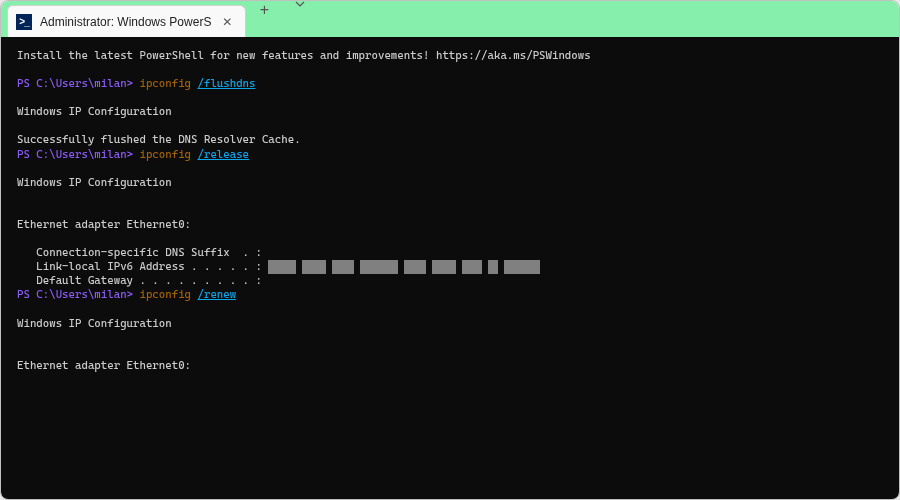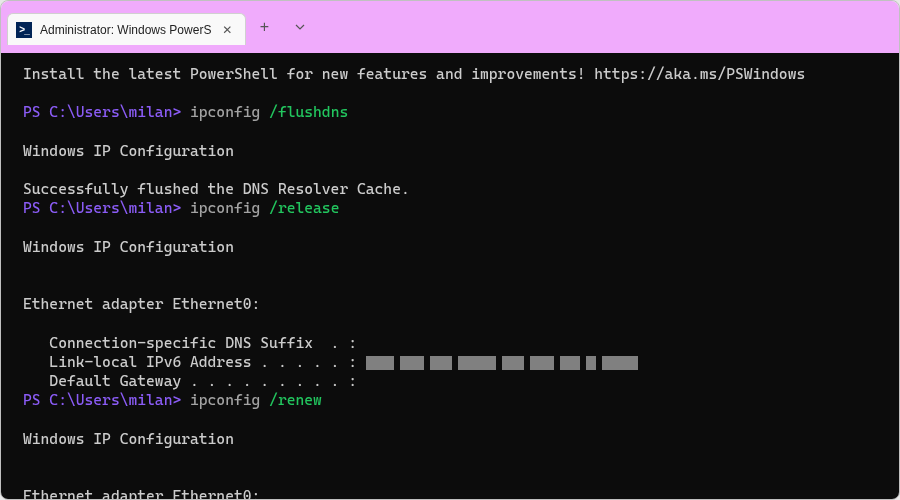--- a/index.html
+++ b/index.html
@@ -10,24 +10,24 @@
     body {
       width: 900px;
       height: 500px;
       background: #e8e8e8;
       font-family: 'Segoe UI', Tahoma, sans-serif;
       overflow: hidden;
       border-radius: 8px;
       border: 1px solid #c0c0c0;
     }
     .titlebar {
-      height: 52px;
-      background: #f0abfc;
+      height: 36px;
+      background: #86efac;
       display: flex;
-      align-items: center;
+      align-items: flex-start;
       border-top-left-radius: 8px;
       border-top-right-radius: 8px;
     }
     .tab {
       display: flex;
       align-items: center;
       background: #f9f9f9;
       border-top-left-radius: 6px;
       border-top-right-radius: 6px;
       padding: 0 10px 0 8px;
@@ -87,33 +87,33 @@
     .new-tab {
       font-size: 16px;
       font-weight: 300;
     }
     .dropdown-chevron {
       font-size: 12px;
     }
     .terminal {
       background: #0c0c0c;
       height: calc(500px - 36px);
-      padding: 12px 22px;
+      padding: 12px 16px;
       font-family: 'Cascadia Mono', 'Consolas', monospace;
-      font-size: 15px;
+      font-size: 11px;
       line-height: 1.28;
       color: #cccccc;
       overflow: hidden;
       white-space: pre;
       border-bottom-left-radius: 8px;
       border-bottom-right-radius: 8px;
     }
     .prompt-path { color: #8b5cf6; }
-    .cmd { color: #a3a3a3; }
-    .arg { color: #22c55e; }
+    .cmd { color: #a16207; }
+    .arg { color: #0ea5e9; text-decoration: underline; }
     .redact {
       display: inline-block;
       vertical-align: middle;
       height: 14px;
       background: #808080;
       margin-right: 6px;
     }
     .r1 { width: 28px; }
     .r2 { width: 24px; }
     .r3 { width: 22px; }

